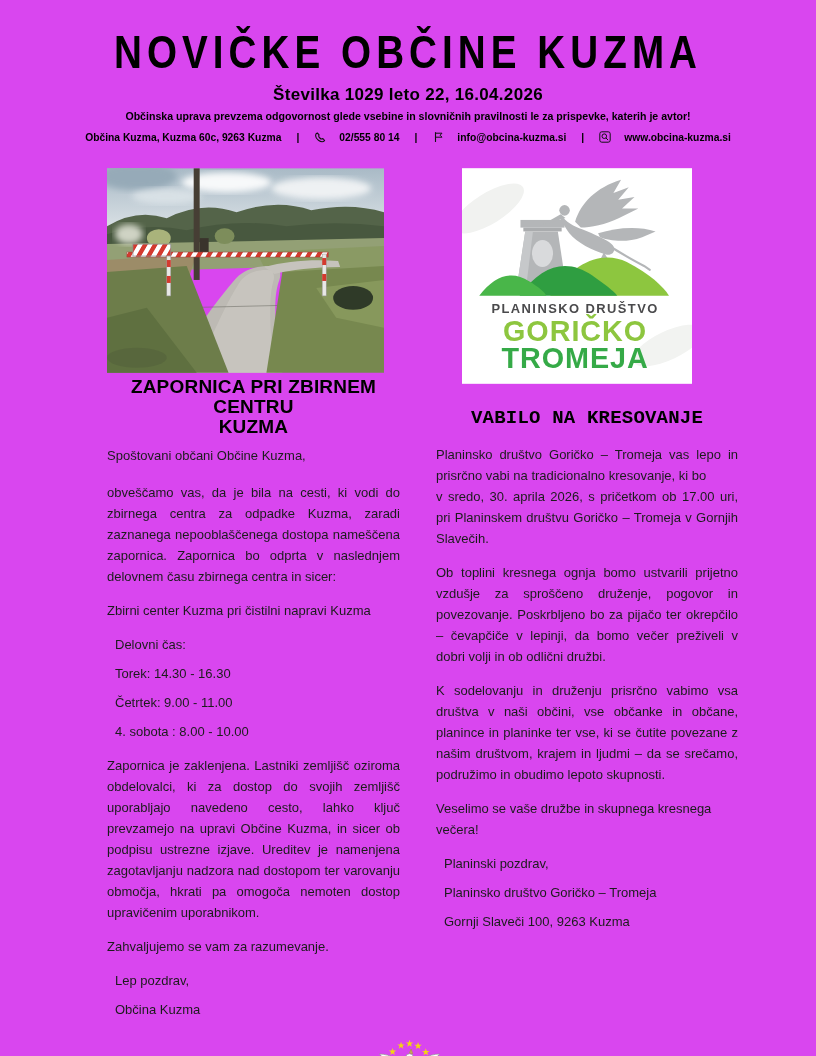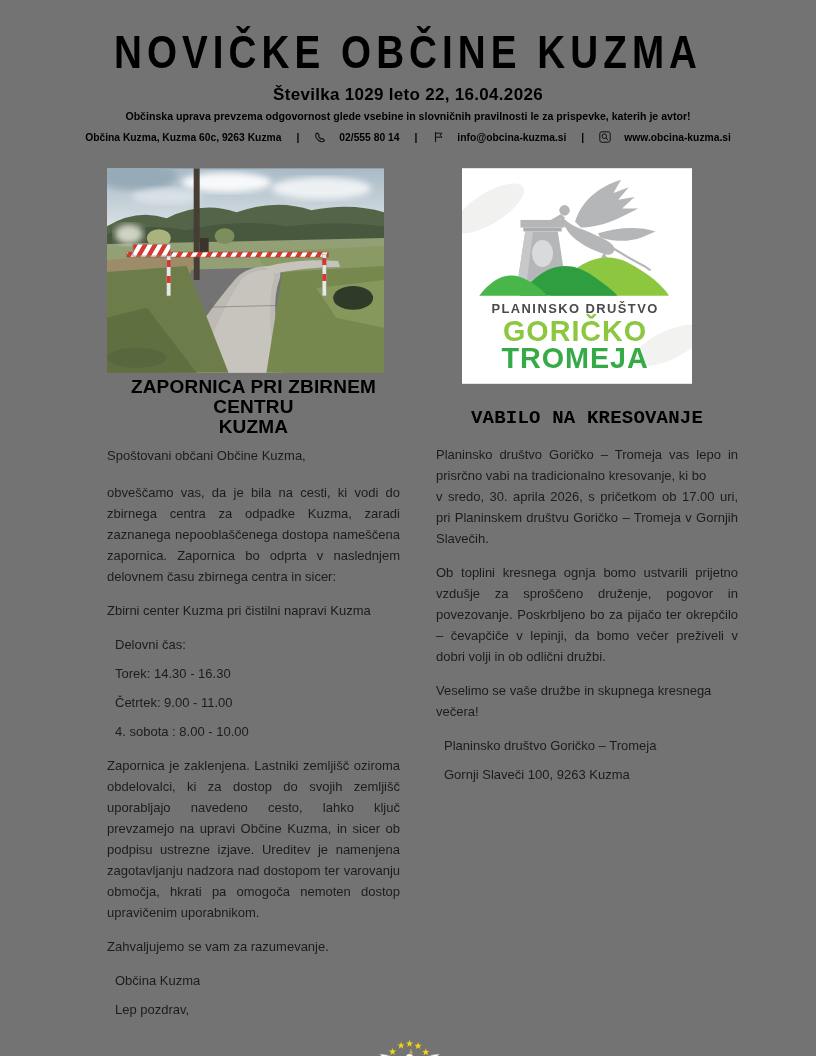--- a/index.html
+++ b/index.html
@@ -1,17 +1,17 @@
 <!DOCTYPE html>
 <html><head>
 <meta charset="utf-8">
 <style>
   html,body{margin:0;padding:0;background:#e8e8e8;}
   .page{
-    width:816px;height:1056px;background:#737373;margin:0 auto;
+    width:816px;height:1056px;background:#d946ef;margin:0 auto;
     font-family:"Liberation Sans",sans-serif;color:#1c1c1c;
     position:relative;overflow:hidden;box-sizing:border-box;
   }
   
   .masthead{text-align:center;padding-top:28px;}
   .main-title{
     margin:0;font-size:46px;font-weight:bold;line-height:48px;
     letter-spacing:6px;white-space:nowrap;color:#000;
     transform:scaleX(.84);transform-origin:50% 50%;
   }
@@ -163,22 +163,22 @@
         <div>Torek: 14.30 - 16.30</div>
         <div>Četrtek: 9.00 - 11.00</div>
         <div>4. sobota : 8.00 - 10.00</div>
       </div>
 
       <p class="para">Zapornica je zaklenjena. Lastniki zemljišč oziroma obdelovalci, ki za dostop do svojih zemljišč uporabljajo navedeno cesto, lahko ključ prevzamejo na upravi Občine Kuzma, in sicer ob podpisu ustrezne izjave. Ureditev je namenjena zagotavljanju nadzora nad dostopom ter varovanju območja, hkrati pa omogoča nemoten dostop upravičenim uporabnikom.</p>
 
       <p class="plain">Zahvaljujemo se vam za razumevanje.</p>
 
       <div class="plain lines">
+        <div>Lep pozdrav,</div>
         <div>Občina Kuzma</div>
-        <div>Lep pozdrav,</div>
       </div>
     </section>
 
     <section class="col col-right">
 
       <div class="logo-frame">
         <svg width="230" height="216" viewBox="0 0 240 225">
           <rect width="240" height="225" fill="#ffffff"></rect>
 
           <ellipse cx="28" cy="42" rx="42" ry="16" fill="#f1f2f0" transform="rotate(-32 28 42)"></ellipse>
@@ -213,24 +213,26 @@
           <text x="118" y="209" text-anchor="middle" font-family="Liberation Sans, sans-serif" font-weight="bold" font-size="30" letter-spacing="1" fill="#35AA47">TROMEJA</text>
         </svg>
       </div>
 
       <h2 class="art-title art-title-right">VABILO NA KRESOVANJE</h2>
 
       <p class="para para-first"><span>Planinsko društvo Goričko – Tromeja vas lepo in prisrčno vabi na tradicionalno kresovanje, ki bo</span><br><span>v sredo, </span><span class="b">30. aprila 2026, s pričetkom ob 17.00 uri</span><span>, pri Planinskem društvu Goričko – Tromeja v Gornjih Slavečih.</span></p>
 
       <p class="para">Ob toplini kresnega ognja bomo ustvarili prijetno vzdušje za sproščeno druženje, pogovor in povezovanje. Poskrbljeno bo za pijačo ter okrepčilo – čevapčiče v lepinji, da bomo večer preživeli v dobri volji in ob odlični družbi.</p>
 
+      <p class="para">K sodelovanju in druženju prisrčno vabimo vsa društva v naši občini, vse občanke in občane, planince in planinke ter vse, ki se čutite povezane z našim društvom, krajem in ljudmi – da se srečamo, podružimo in obudimo lepoto skupnosti.</p>
 
       <p class="plain">Veselimo se vaše družbe in skupnega kresnega večera!</p>
 
       <div class="plain lines">
+        <div>Planinski pozdrav,</div>
         <div>Planinsko društvo Goričko – Tromeja</div>
         <div>Gornji Slaveči 100, 9263 Kuzma</div>
       </div>
     </section>
   </main>
 
   <footer class="footer-logo">
     <svg width="78" height="68" viewBox="0 0 100 88">
       <defs>
         <polygon id="star" points="0,-5 1.18,-1.55 4.76,-1.55 1.9,0.59 2.94,4.05 0,1.9 -2.94,4.05 -1.9,0.59 -4.76,-1.55 -1.18,-1.55"></polygon>

